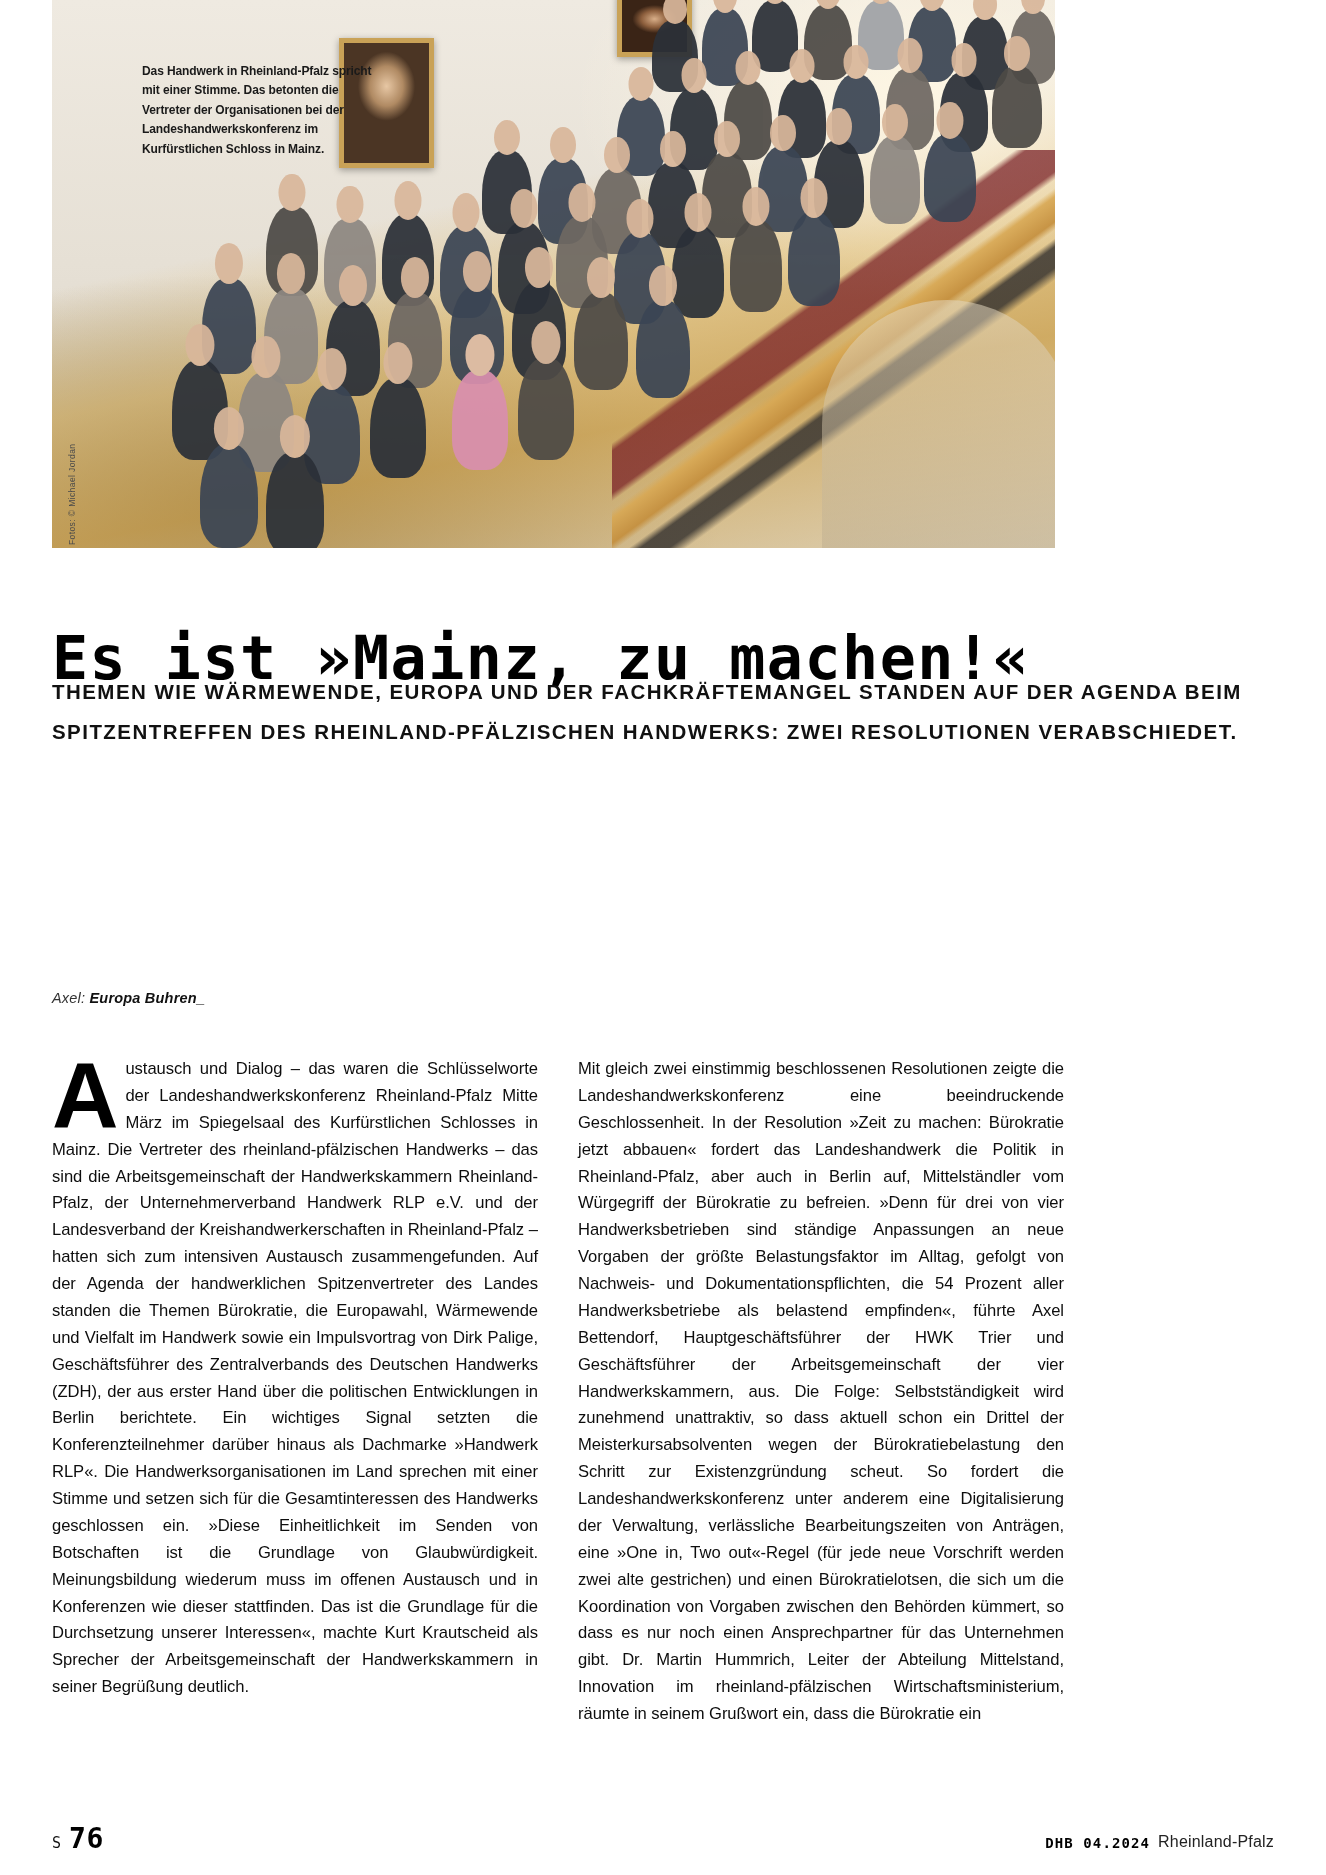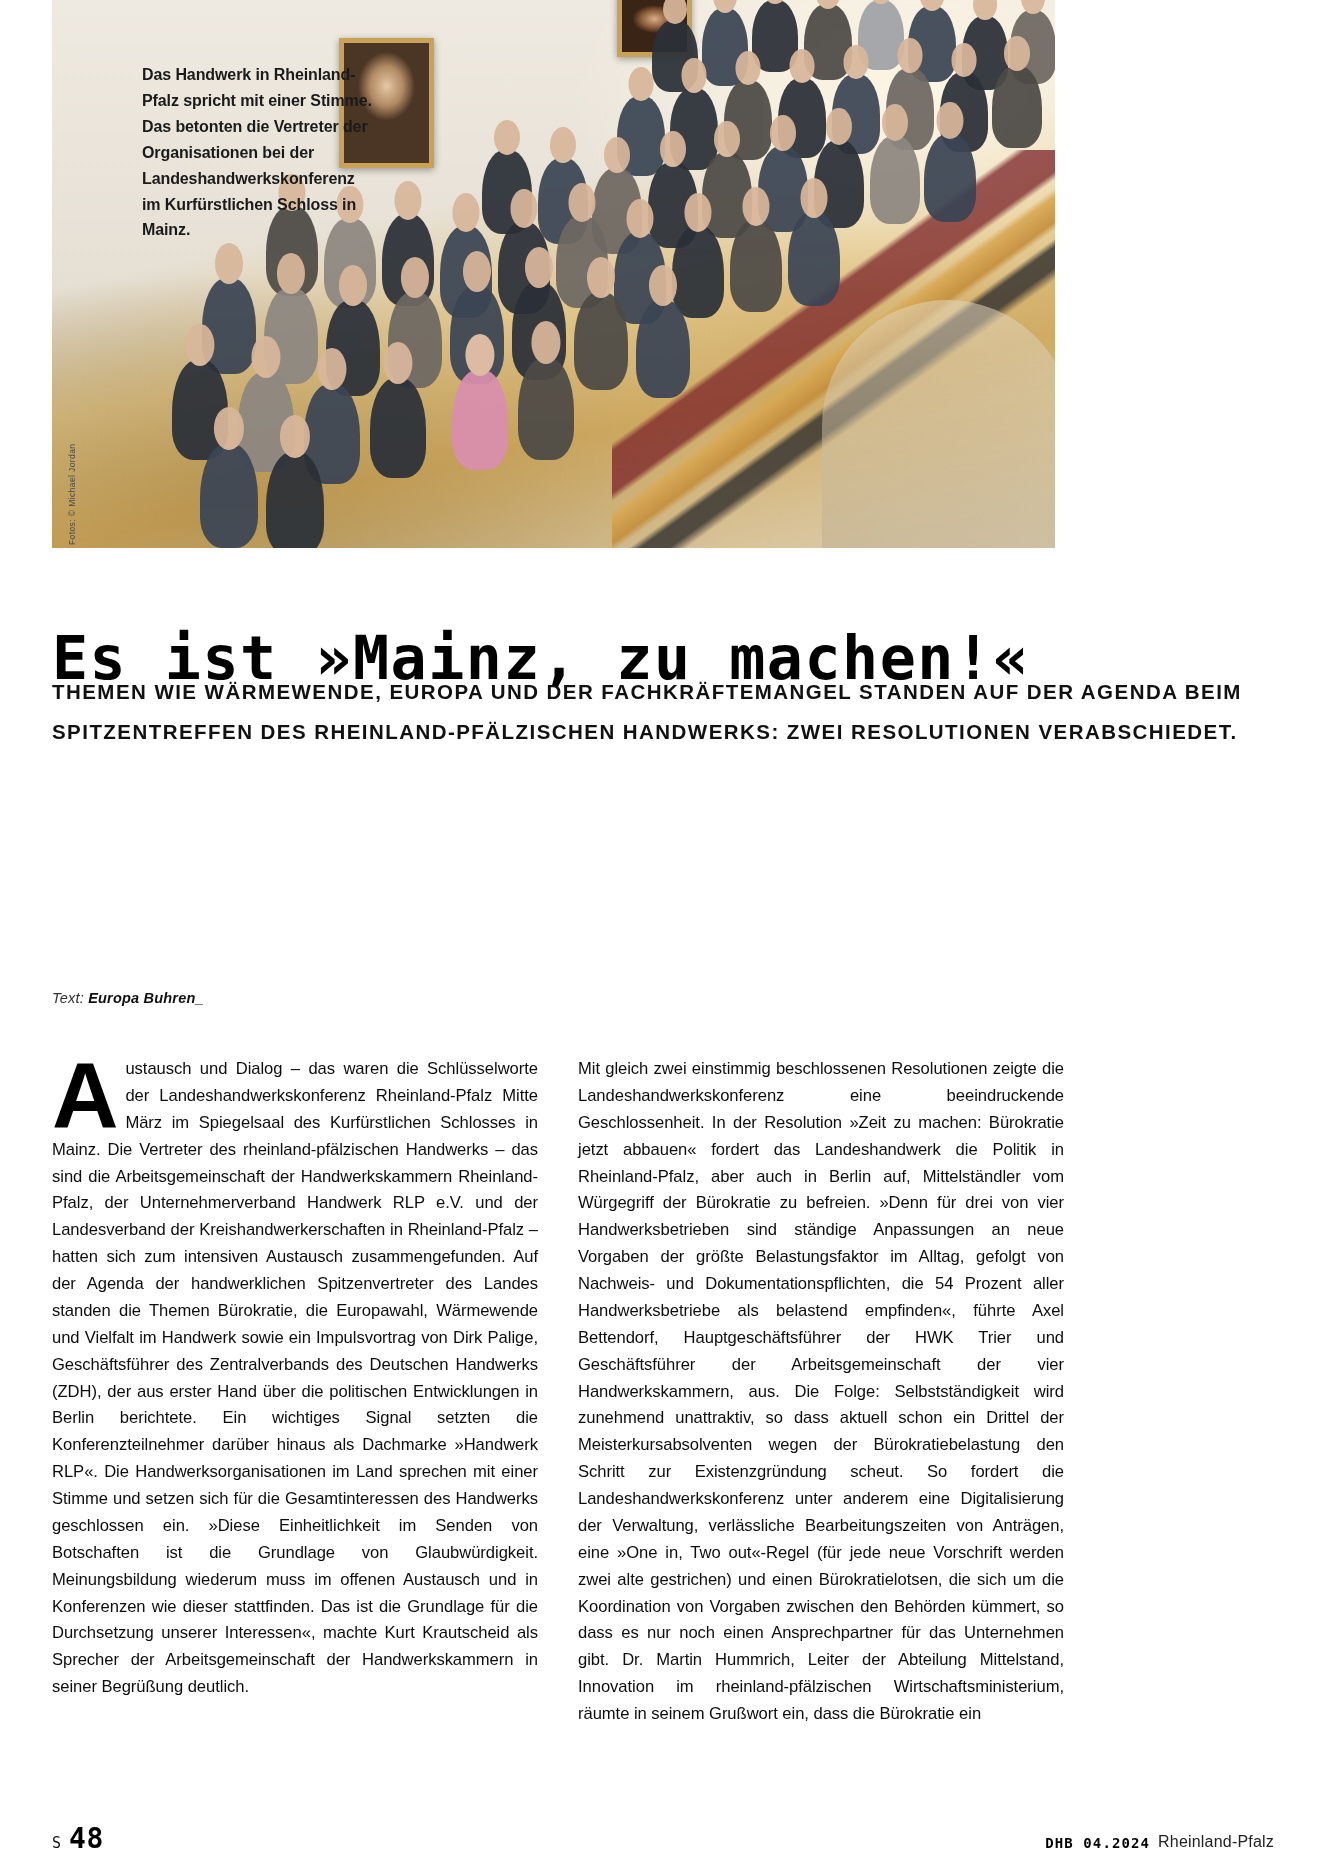--- a/index.html
+++ b/index.html
@@ -111,21 +111,21 @@
       linear-gradient(180deg, #7a3e28, #2a160d);
   }
 
   .photo-caption {
     position: absolute;
     left: 90px;
     top: 62px;
     width: 230px;
     font-family: "Liberation Sans", sans-serif;
     font-weight: bold;
-    font-size: 16px;
+    font-size: 12px;
     line-height: 1.62;
     letter-spacing: -0.1px;
     color: #1a1a1a;
     z-index: 6;
   }
   .photo-credit {
     position: absolute;
     left: -40px;
     top: 480px;
     width: 120px;
@@ -337,35 +337,35 @@
 </div>
 
 <h1 class="headline">Es ist »Mainz, zu machen!«</h1>
 
 <div class="subhead">
   <div>Themen wie Wärmewende, Europa und der Fachkräftemangel standen auf der Agenda beim</div>
   <div>Spitzentreffen des rheinland-pfälzischen Handwerks: Zwei Resolutionen verabschiedet.</div>
 </div>
 
 <div class="byline">
-  <span>Text:</span>
+  <span>Axel:</span>
   <span class="who">Europa Buhren_</span>
 </div>
 
 <div class="cols">
   <div class="col">
     <p><span class="dropcap">A</span><span>ustausch und Dialog – das waren die Schlüsselworte der Landeshandwerkskonferenz Rheinland-Pfalz Mitte März im Spiegelsaal des Kurfürstlichen Schlosses in Mainz. Die Vertreter des rheinland-pfälzischen Handwerks – das sind die Arbeitsgemeinschaft der Handwerkskammern Rheinland-Pfalz, der Unternehmerverband Handwerk RLP e.V. und der Landesverband der Kreishandwerkerschaften in Rheinland-Pfalz – hatten sich zum intensiven Austausch zusammengefunden. Auf der Agenda der handwerklichen Spitzenvertreter des Landes standen die Themen Bürokratie, die Europawahl, Wärmewende und Vielfalt im Handwerk sowie ein Impulsvortrag von Dirk Palige, Geschäftsführer des Zentralverbands des Deutschen Handwerks (ZDH), der aus erster Hand über die politischen Entwicklungen in Berlin berichtete. Ein wichtiges Signal setzten die Konferenzteilnehmer darüber hinaus als Dachmarke »Handwerk RLP«. Die Handwerksorganisationen im Land sprechen mit einer Stimme und setzen sich für die Gesamtinteressen des Handwerks geschlossen ein. »Diese Einheitlichkeit im Senden von Botschaften ist die Grundlage von Glaubwürdigkeit. Meinungsbildung wiederum muss im offenen Austausch und in Konferenzen wie dieser stattfinden. Das ist die Grundlage für die Durchsetzung unserer Interessen«, machte Kurt Krautscheid als Sprecher der Arbeitsgemeinschaft der Handwerkskammern in seiner Begrüßung deutlich.</span></p>
   </div>
   <div class="col">
     <p><span>Mit gleich zwei einstimmig beschlossenen Resolutionen zeigte die Landeshandwerkskonferenz eine beeindruckende Geschlossenheit. In der Resolution »Zeit zu machen: Bürokratie jetzt abbauen« fordert das Landeshandwerk die Politik in Rheinland-Pfalz, aber auch in Berlin auf, Mittelständler vom Würgegriff der Bürokratie zu befreien. »Denn für drei von vier Handwerksbetrieben sind ständige Anpassungen an neue Vorgaben der größte Belastungsfaktor im Alltag, gefolgt von Nachweis- und Dokumentationspflichten, die 54 Prozent aller Handwerksbetriebe als belastend empfinden«, führte Axel Bettendorf, Hauptgeschäftsführer der HWK Trier und Geschäftsführer der Arbeitsgemeinschaft der vier Handwerkskammern, aus. Die Folge: Selbstständigkeit wird zunehmend unattraktiv, so dass aktuell schon ein Drittel der Meisterkursabsolventen wegen der Bürokratiebelastung den Schritt zur Existenzgründung scheut. So fordert die Landeshandwerkskonferenz unter anderem eine Digitalisierung der Verwaltung, verlässliche Bearbeitungszeiten von Anträgen, eine »One in, Two out«-Regel (für jede neue Vorschrift werden zwei alte gestrichen) und einen Bürokratielotsen, die sich um die Koordination von Vorgaben zwischen den Behörden kümmert, so dass es nur noch einen Ansprechpartner für das Unternehmen gibt. Dr. Martin Hummrich, Leiter der Abteilung Mittelstand, Innovation im rheinland-pfälzischen Wirtschaftsministerium, räumte in seinem Grußwort ein, dass die Bürokratie ein</span></p>
   </div>
 </div>
 
 <div class="footer">
   <div class="folio">
     <span class="s">S</span>
-    <span class="num">48</span>
+    <span class="num">76</span>
   </div>
   <div class="foot-right">
     <span class="issue">DHB 04.2024</span>
     <span class="region">Rheinland-Pfalz</span>
   </div>
 </div>
 
 </body></html>

